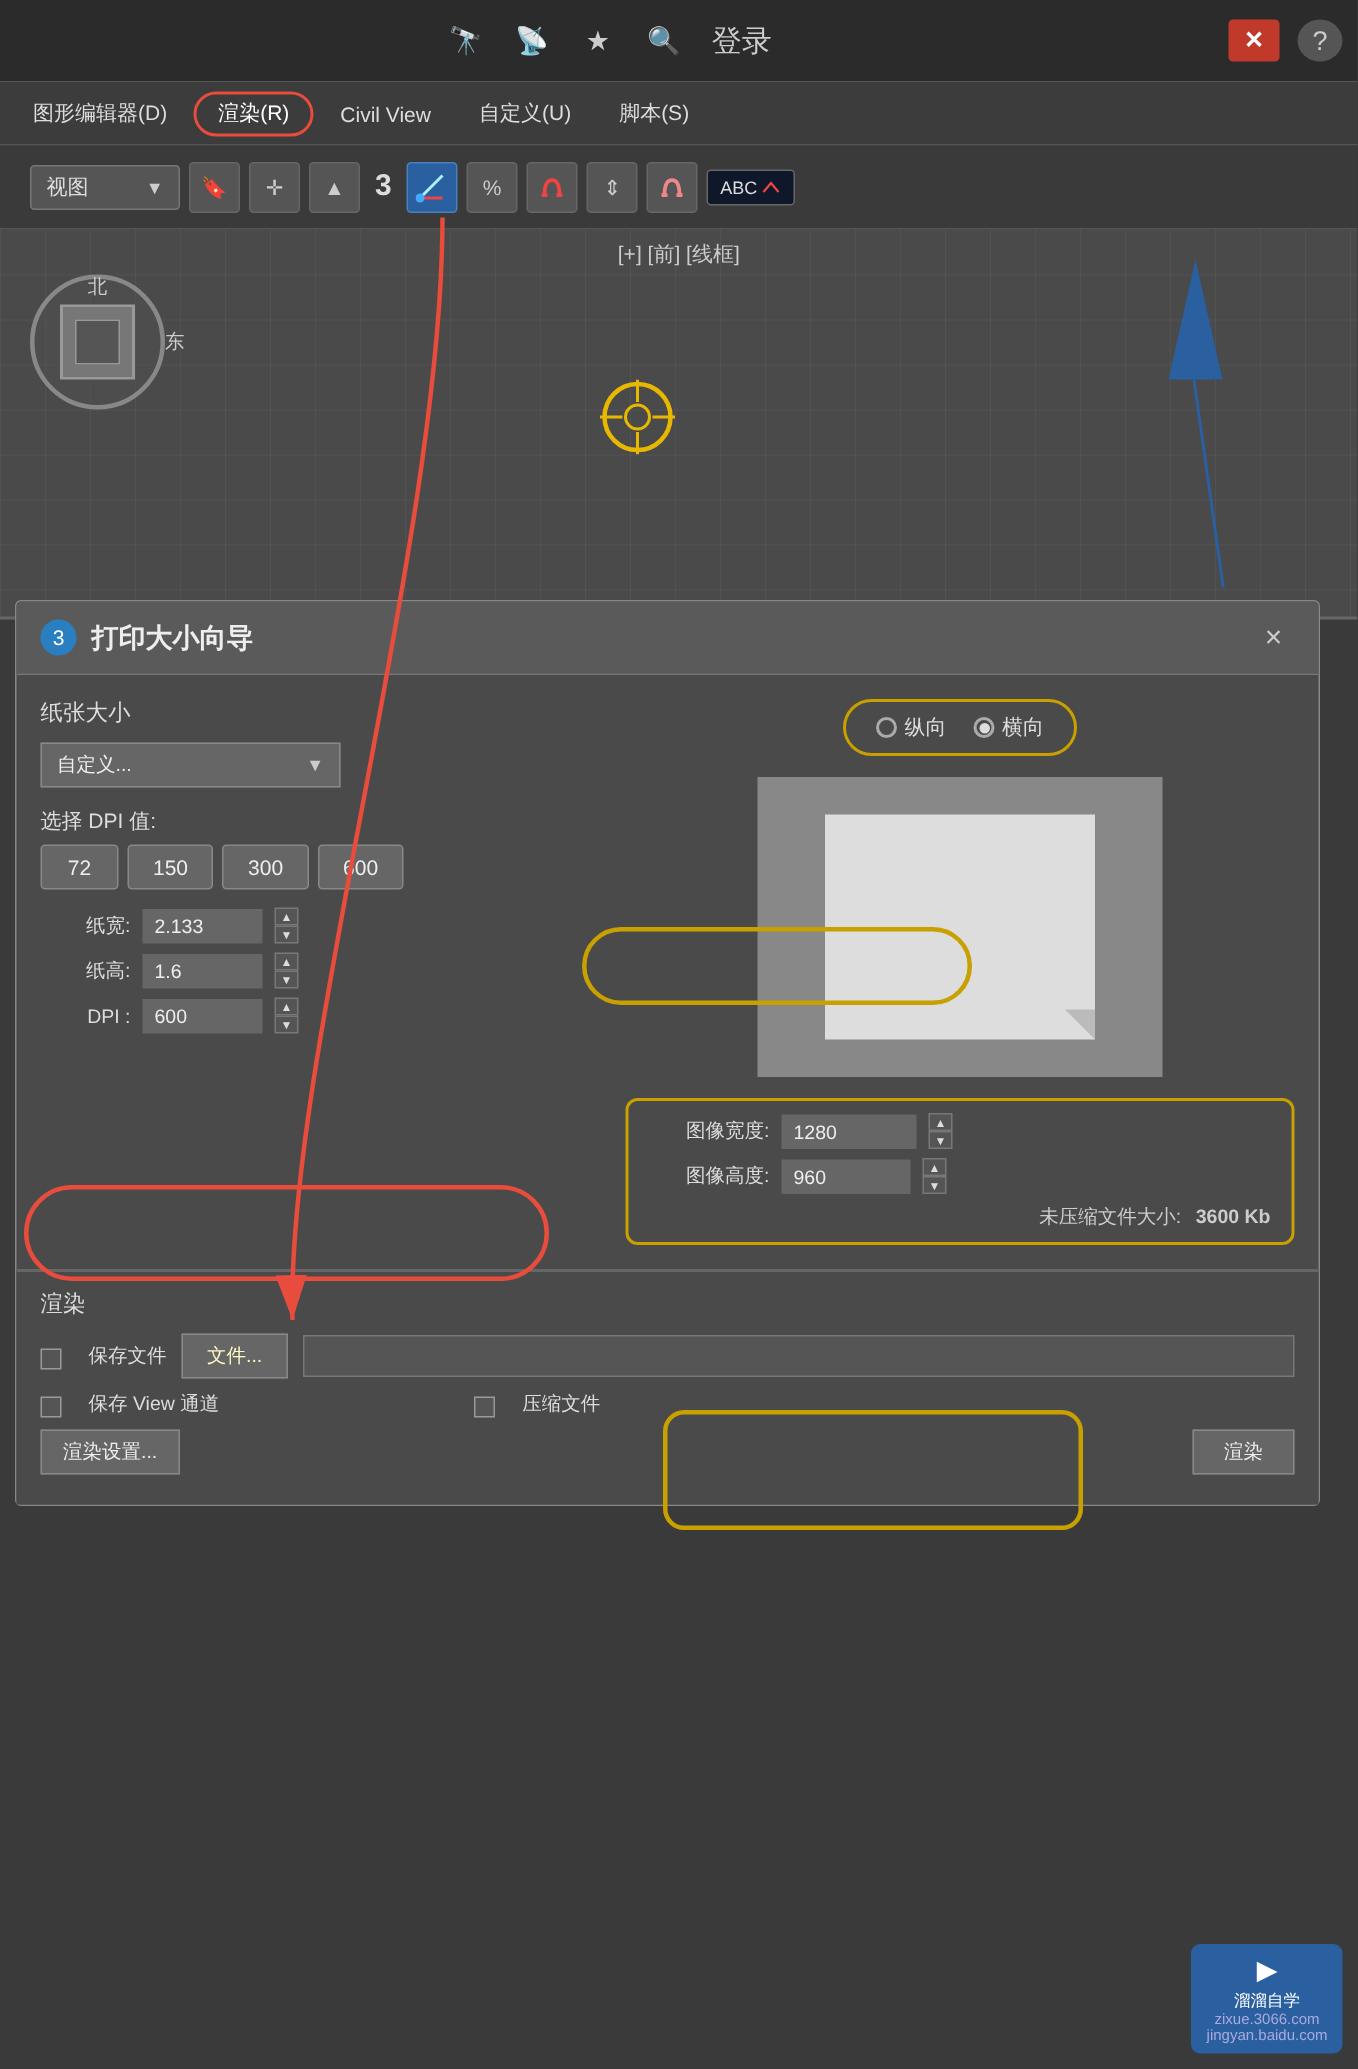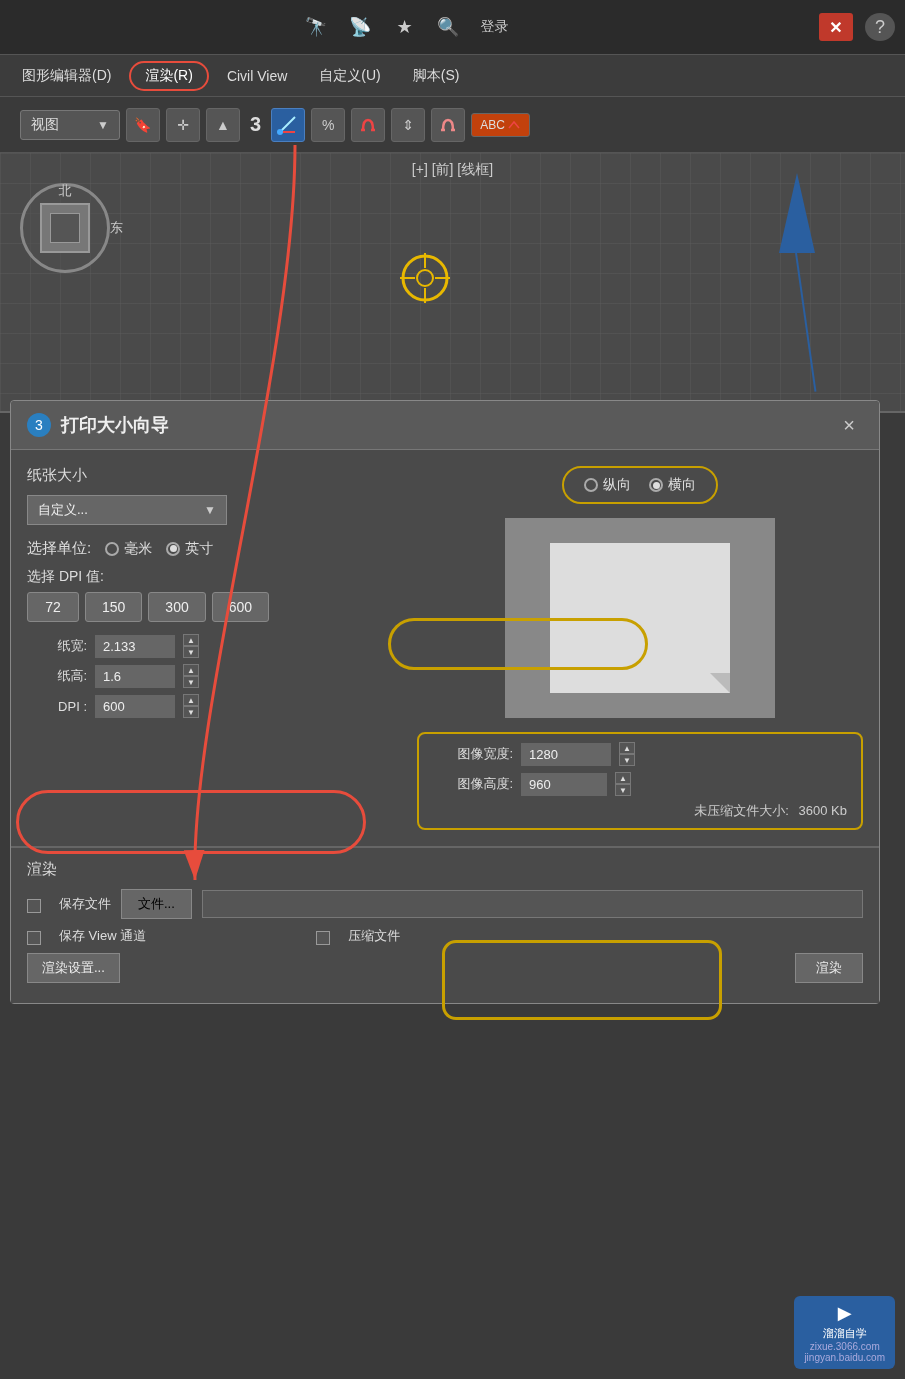--- a/index.html
+++ b/index.html
@@ -27,21 +27,21 @@
       align-items: center;
       justify-content: center;
       color: #ccc;
       font-size: 18px;
       width: 32px;
       height: 32px;
       cursor: pointer;
     }
     .toolbar-login {
       color: #ccc;
-      font-size: 14px;
+      font-size: 20px;
       margin-left: 4px;
     }
     .toolbar-x-btn {
       background: #c0392b;
       color: white;
       font-weight: bold;
       font-size: 16px;
       width: 34px;
       height: 28px;
       display: flex;
@@ -123,21 +123,21 @@
       background: #2a5fa0;
       border-color: #4a7fc0;
     }
     .num-badge {
       color: #ddd;
       font-size: 20px;
       font-weight: bold;
       margin: 0 4px;
     }
     .tb-btn-wide {
-      background: #c2410c;
+      background: #0f172a;
       color: #ddd;
       border: 1px solid #666;
       padding: 4px 8px;
       display: flex;
       align-items: center;
       font-size: 12px;
       cursor: pointer;
       border-radius: 3px;
     }
 
@@ -494,21 +494,21 @@
     }
     .checkbox-box {
       width: 14px;
       height: 14px;
       border: 1px solid #999;
       background: #555;
     }
     .render-btn {
       background: #666;
       border: 1px solid #888;
-      color: #000000;
+      color: #fef9c3;
       padding: 5px 16px;
       cursor: pointer;
       font-size: 13px;
     }
     .render-path-input {
       background: #555;
       border: 1px solid #777;
       flex: 1;
       height: 28px;
       color: #ccc;
@@ -674,31 +674,20 @@
     <div class="dialog-left">
       <div class="section-label">纸张大小</div>
 
       <div class="paper-dropdown">
         <div class="select-box">
           <span>自定义...</span>
           <span class="select-arrow">▼</span>
         </div>
       </div>
 
-      <div class="radio-group">
-        <span class="section-label" style="margin:0">选择单位:</span>
-        <div class="radio-item">
-          <div class="radio-circle"></div>
-          <span>毫米</span>
-        </div>
-        <div class="radio-item">
-          <div class="radio-circle selected"></div>
-          <span>英寸</span>
-        </div>
-      </div>
 
       <div class="dpi-section">
         <div class="dpi-label">选择 DPI 值:</div>
         <div class="dpi-buttons">
           <div class="dpi-btn">72</div>
           <div class="dpi-btn">150</div>
           <div class="dpi-btn">300</div>
           <div class="dpi-btn">600</div>
         </div>
       </div>
@@ -762,21 +751,21 @@
         <div class="img-size-row">
           <span class="img-size-label">图像高度:</span>
           <input class="img-size-input" type="text" value="960" style="background: rgb(102, 102, 102); color: rgb(238, 238, 238); font-size: 13px; padding: 4px 8px; width: 86px; border: none;">
           <div style="display:flex;flex-direction:column;">
             <div class="spinner-arrow">▲</div>
             <div class="spinner-arrow">▼</div>
           </div>
         </div>
         <div class="file-size-text">
           <span>未压缩文件大小:</span>
-          <span style="margin-left:6px;">3600 Kb</span>
+          <span style="margin-left:6px;font-weight:bold;">3600 Kb</span>
         </div>
       </div>
     </div>
   </div>
 
   <div class="render-section">
     <div class="render-section-title">渲染</div>
     <div class="render-row">
       <div class="checkbox-item">
         <div class="checkbox-box"></div>

